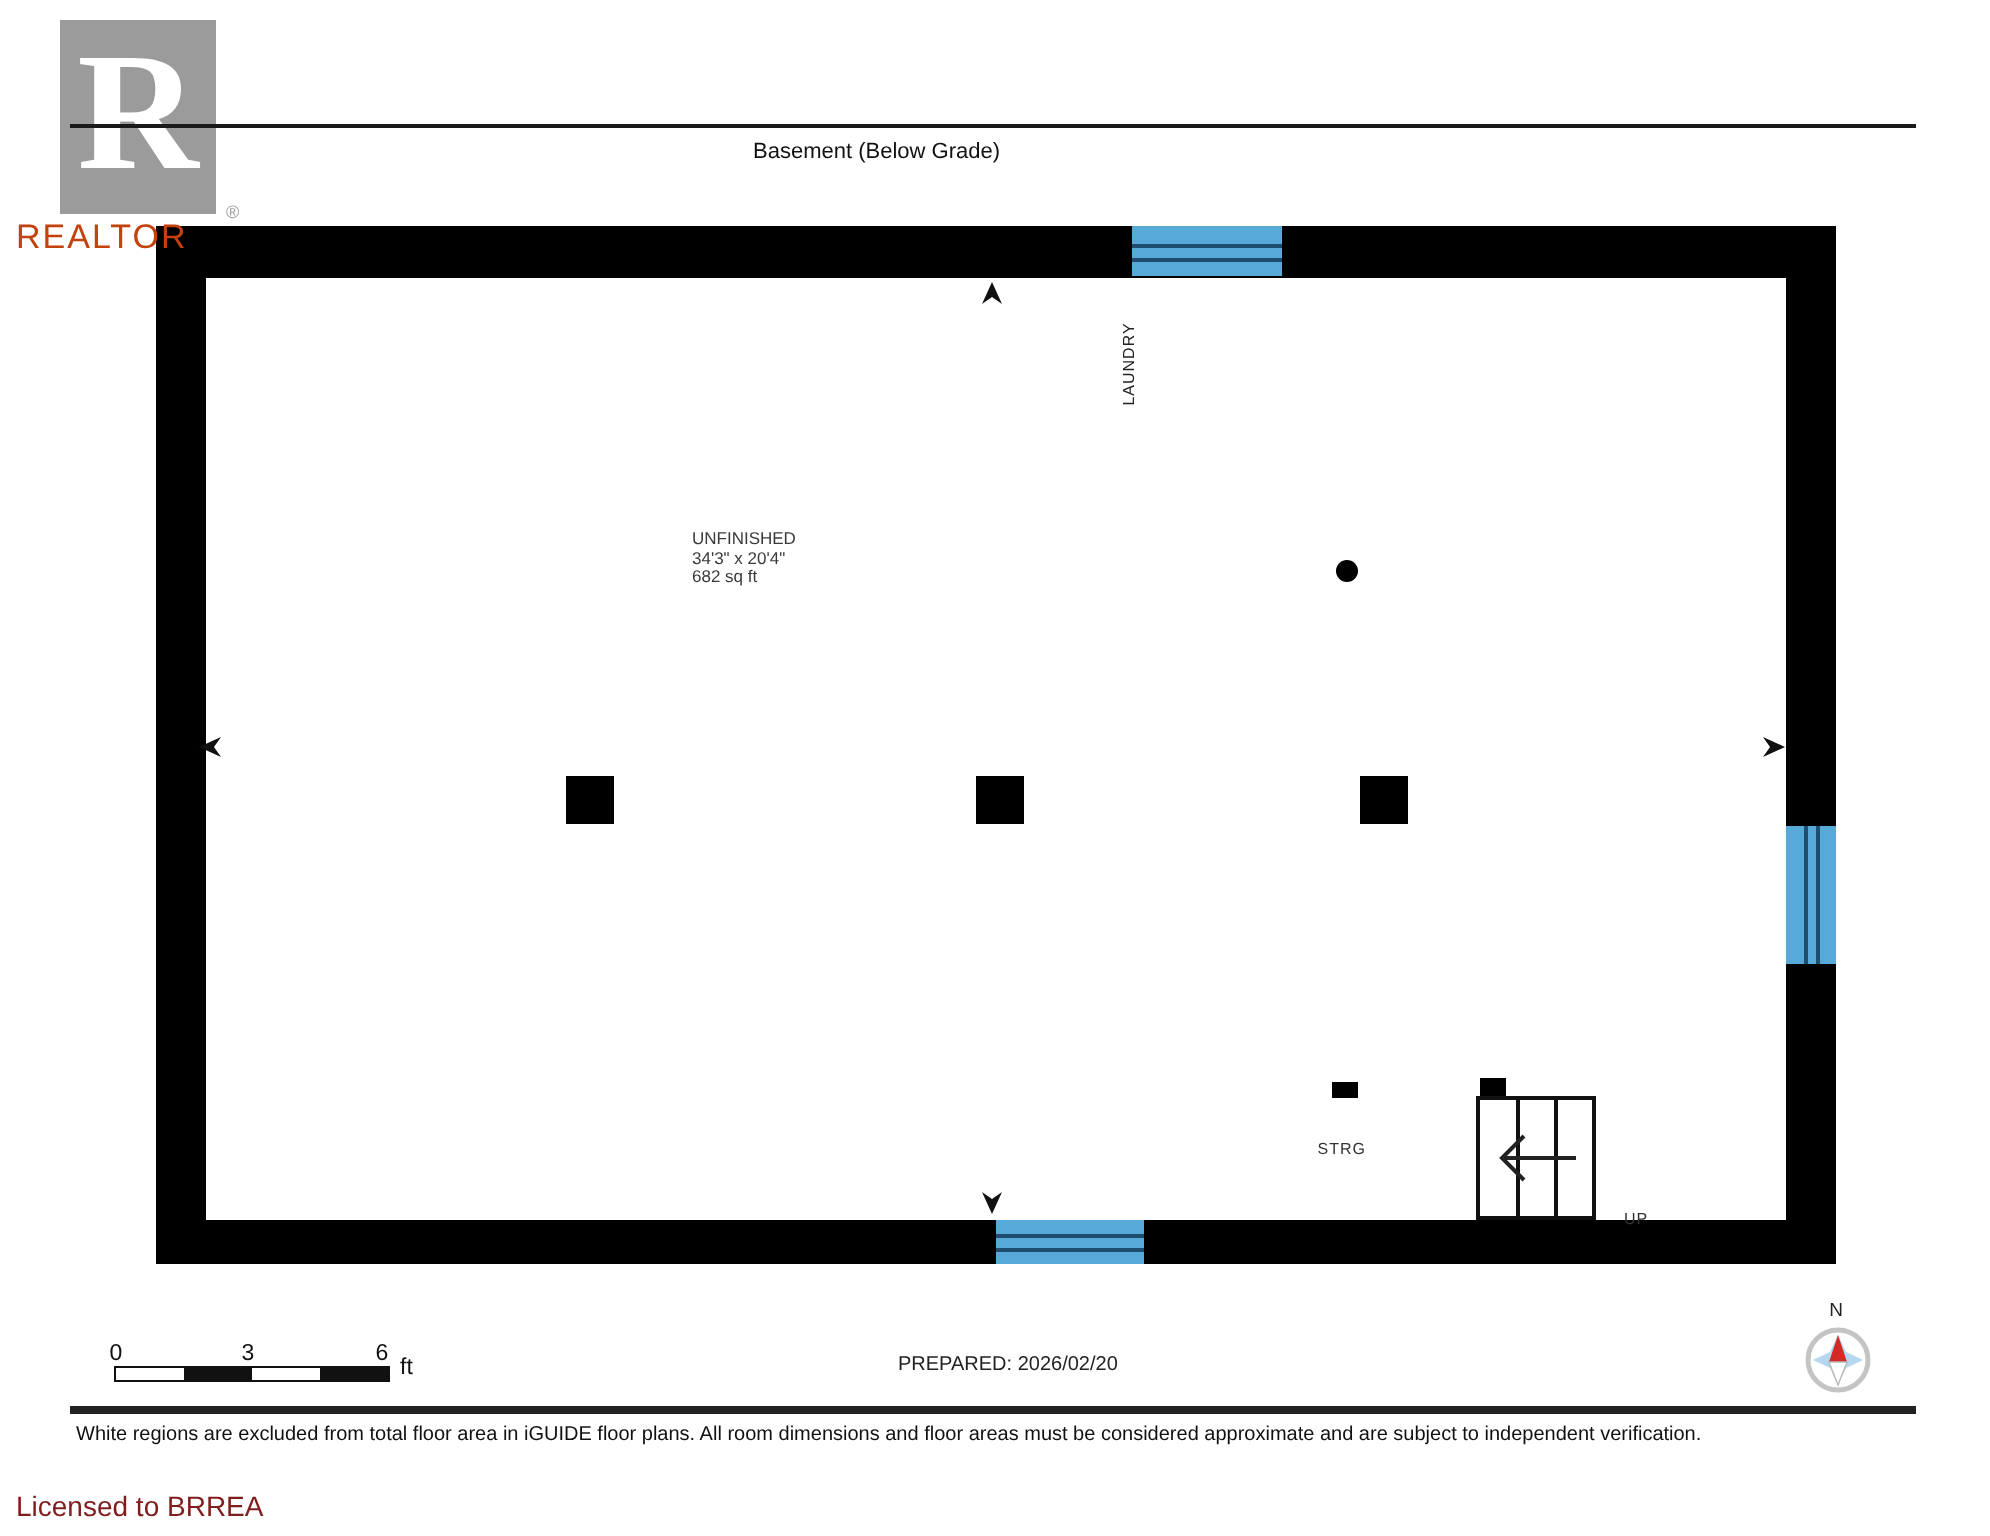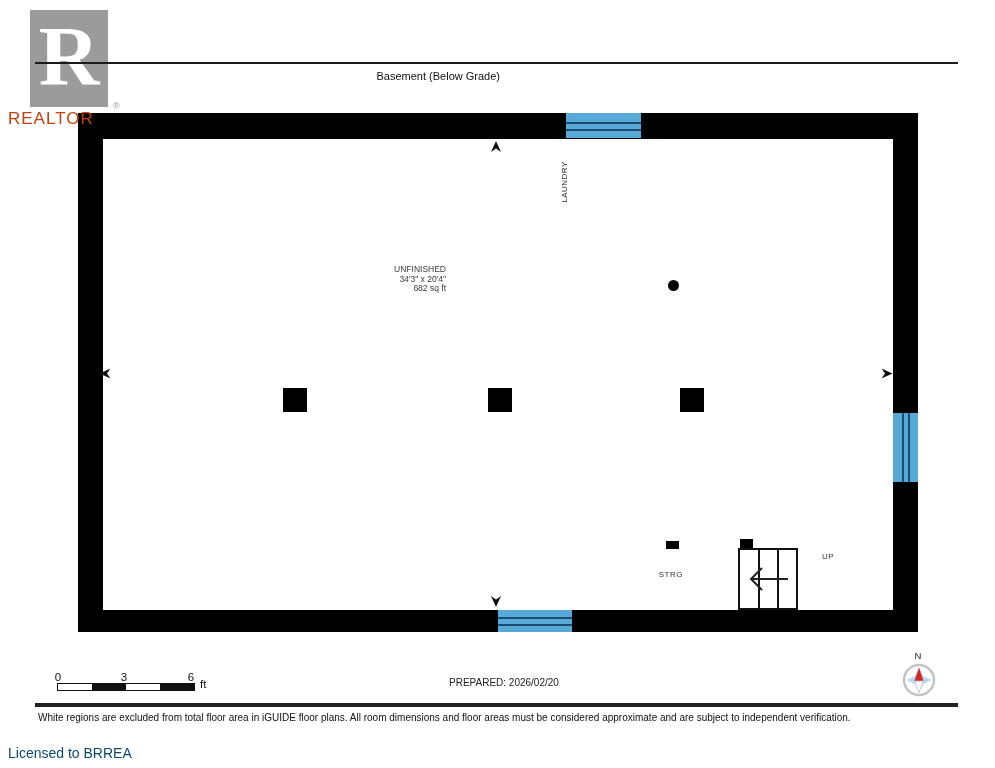--- a/index.html
+++ b/index.html
@@ -79,25 +79,25 @@
   .stair-line-2 { left: 37px; }
   .stairs-arrow { position: absolute; left: 738px; top: 548px; z-index: 2; }
 
   
   .laundry-label {
     position: absolute; left: 536px; top: 176px; width: 60px; height: 12px;
     transform: rotate(-90deg); font-size: 8px; letter-spacing: 0.5px;
     color: #222; text-align: center;
   }
   .room-block {
-    position: absolute; left: 346px; top: 265px; width: 100px; text-align: right;
+    position: absolute; left: 346px; top: 265px; width: 100px; text-align: left;
     font-size: 8.5px; line-height: 9.5px; color: #3a3a3a;
   }
   .strg-label { position: absolute; left: 643px; top: 570px; width: 40px; text-align: right; font-size: 8px; color: #333; letter-spacing: 0.5px; }
-  .up-label   { position: absolute; left: 802px; top: 552px; width: 32px; text-align: right; font-size: 8px; color: #333; letter-spacing: 0.5px; }
+  .up-label   { position: absolute; left: 802px; top: 605px; width: 32px; text-align: center; font-size: 8px; color: #333; letter-spacing: 0.5px; }
 
   
   .edge-arrow { position: absolute; width: 10px; height: 11px; }
   .edge-arrow svg { display: block; }
   .arrow-top    { left: 491px; top: 141px; }
   .arrow-bottom { left: 491px; top: 596px; transform: rotate(180deg); }
   .arrow-left   { left: 100px; top: 368px; transform: rotate(-90deg); }
   .arrow-right  { left: 882px; top: 368px; transform: rotate(90deg); }
 
   
@@ -114,21 +114,21 @@
   .seg-b { background: #111; }
   .scale-unit { position: absolute; left: 200px; top: 678px; font-size: 11.5px; color: #111; }
 
   .prepared { position: absolute; left: 449px; top: 677px; font-size: 10px; color: #222; }
 
   .compass-n { position: absolute; left: 909px; top: 650px; width: 18px; text-align: center; font-size: 9.5px; color: #222; }
   .compass { position: absolute; left: 901px; top: 662px; }
 
   .footer-rule { position: absolute; left: 35px; top: 703px; width: 923px; height: 4px; background: #222; }
   .disclaimer { position: absolute; left: 38px; top: 712px; width: 900px; font-size: 10px; color: #111; }
-  .license { position: absolute; left: 8px; top: 745px; font-size: 14px; color: #0c4a6e; }
+  .license { position: absolute; left: 8px; top: 745px; font-size: 14px; color: #7f1d1d; }
 </style>
 </head>
 <body>
 
 <div id="page">
 
   <div class="logo-square">
     <span class="logo-letter">R</span>
   </div>
   <div class="logo-brand">REALTOR</div>

